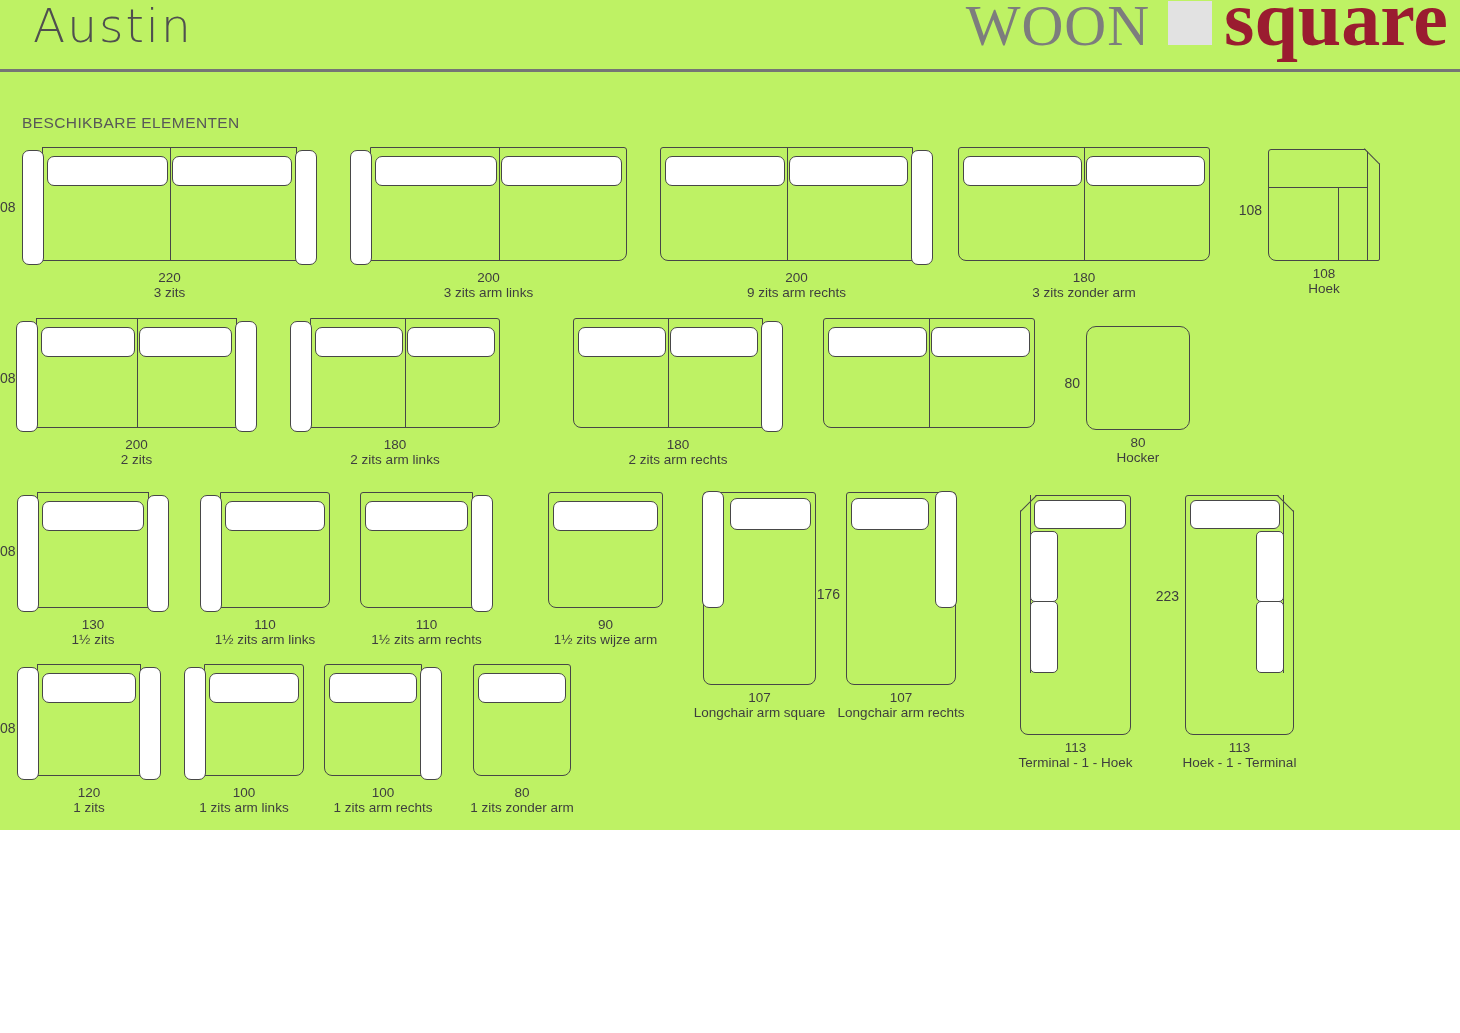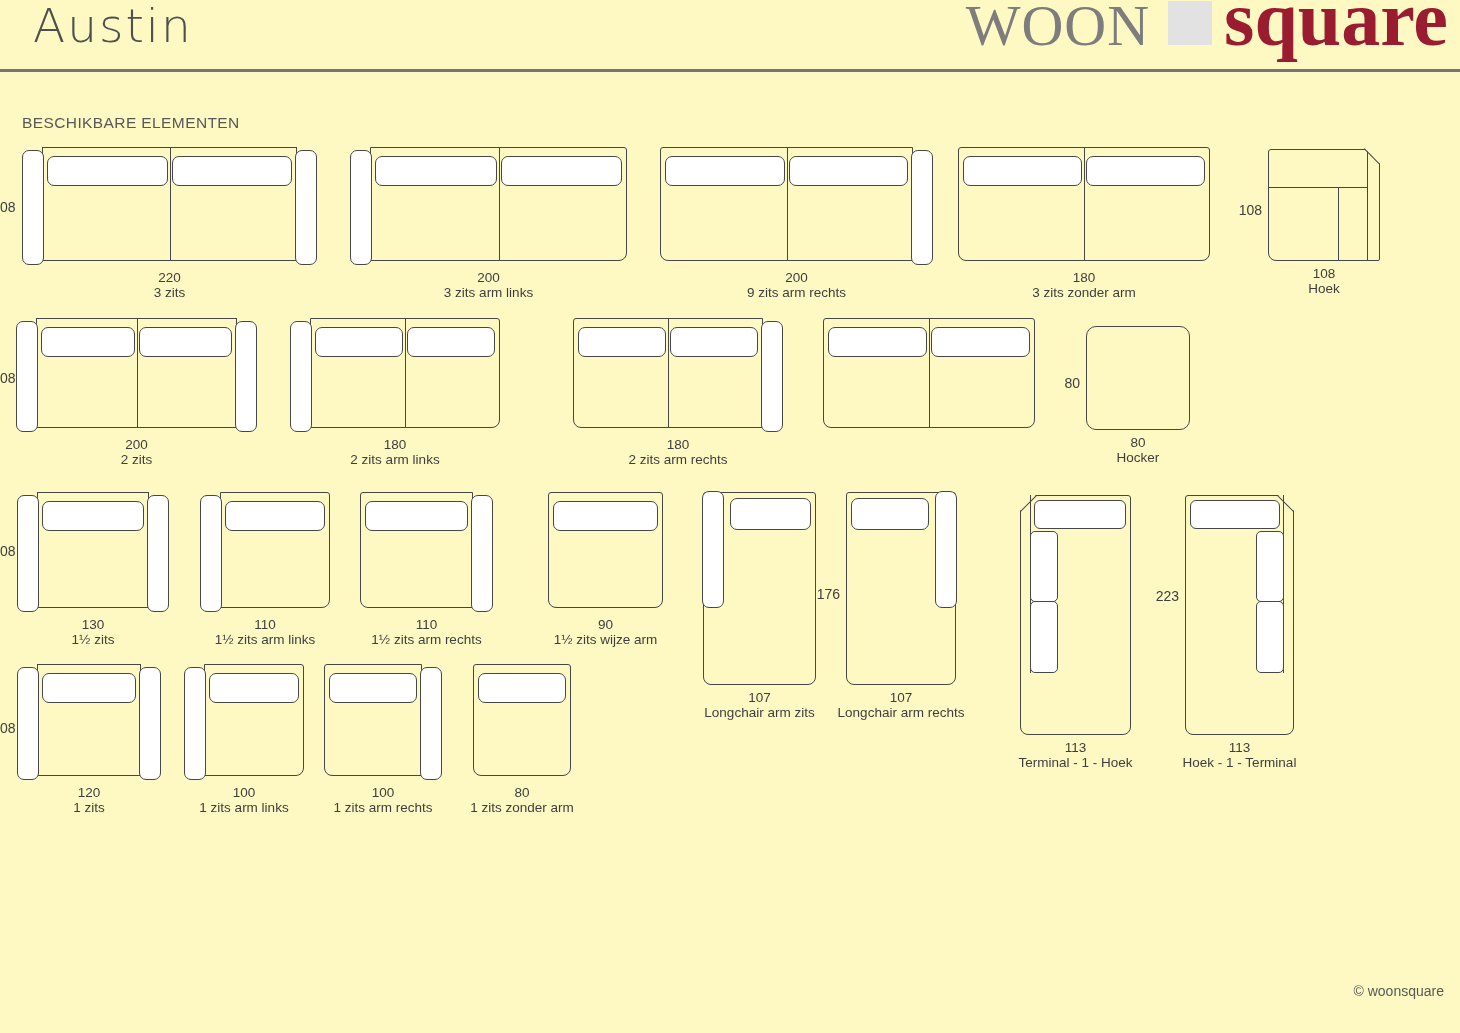--- a/index.html
+++ b/index.html
@@ -1,20 +1,20 @@
 <!DOCTYPE html>
 <html style="--line: #474747; --text: #3e3e3e; --muted: #585858; --logo_gray: #7d7d7d; --logo_red: #9a1c30; --logo_block: #e2e2e2; --divider: #757575;"><head>
 <meta charset="utf-8">
 <style>
   :root{
     --line:#474747; --text:#3e3e3e; --muted:#585858;
     --logo_gray:#7d7d7d; --logo_red:#9a1c30; --logo_block:#e2e2e2; --divider:#757575;
   }
   html,body{margin:0;padding:0;background:#fff;}
-  .page{position:relative;width:1460px;height:1033px;overflow:hidden;background:#fef9c3;
+  .page{position:relative;width:1460px;height:830px;overflow:hidden;background:#bef264;
         font-family:"Liberation Sans", sans-serif;}
   .page-title{position:absolute;left:33px;top:0px;font-family:"DejaVu Sans", sans-serif;
         font-size:47px;font-weight:200;letter-spacing:2px;color:#4f4f4f;line-height:1.1;}
   .brand-logo{position:absolute;top:-20px;right:12px;display:flex;align-items:baseline;white-space:nowrap;}
   .logo-woon{font-family:"Liberation Serif", serif;font-size:58px;color:var(--logo_gray);letter-spacing:1px;line-height:1;}
   .logo-block{width:44px;height:44px;background:var(--logo_block);margin:0 12px 0 18px;}
   .logo-square{font-family:"Liberation Serif", serif;font-size:78px;font-weight:600;color:var(--logo_red);line-height:1;}
   .header-divider{position:absolute;left:0;top:69px;width:1460px;height:3px;background:var(--divider);}
   .section-title{position:absolute;left:22px;top:114px;font-size:15.5px;font-weight:500;
         letter-spacing:0.4px;color:var(--muted);}
@@ -220,21 +220,21 @@
         <div>90</div>
         <div>1½ zits wijze arm</div>
       </div>
       <div class="fig" style="left: 703px; top: 492px; width: 113px; height: 193px;">
         <div style="inset: 0px; border: 1px solid var(--line); border-radius: 3px 3px 8px 8px;"></div>
         <div style="top: 6px; height: 32px; left: 27px; right: 5px; border: 1px solid var(--line); border-radius: 7px; background: rgb(255, 255, 255);"></div>
         <div style="top: -1px; left: -1px; width: 22px; height: 117px; border: 1px solid var(--line); border-radius: 7px; background: rgb(255, 255, 255);"></div>
       </div>
       <div class="cap" style="left: 673px; top: 690px; width: 173px;">
         <div>107</div>
-        <div>Longchair arm zits</div>
+        <div>Longchair arm square</div>
       </div>
       <div class="fig" style="left: 846px; top: 492px; width: 110px; height: 193px;">
         <div style="inset: 0px; border: 1px solid var(--line); border-radius: 3px 3px 8px 8px;"></div>
         <div style="top: 6px; height: 32px; left: 5px; right: 27px; border: 1px solid var(--line); border-radius: 7px; background: rgb(255, 255, 255);"></div>
         <div style="top: -1px; right: -1px; width: 22px; height: 117px; border: 1px solid var(--line); border-radius: 7px; background: rgb(255, 255, 255);"></div>
       </div>
       <div class="cap" style="left: 816px; top: 690px; width: 170px;">
         <div>107</div>
         <div>Longchair arm rechts</div>
       </div>

